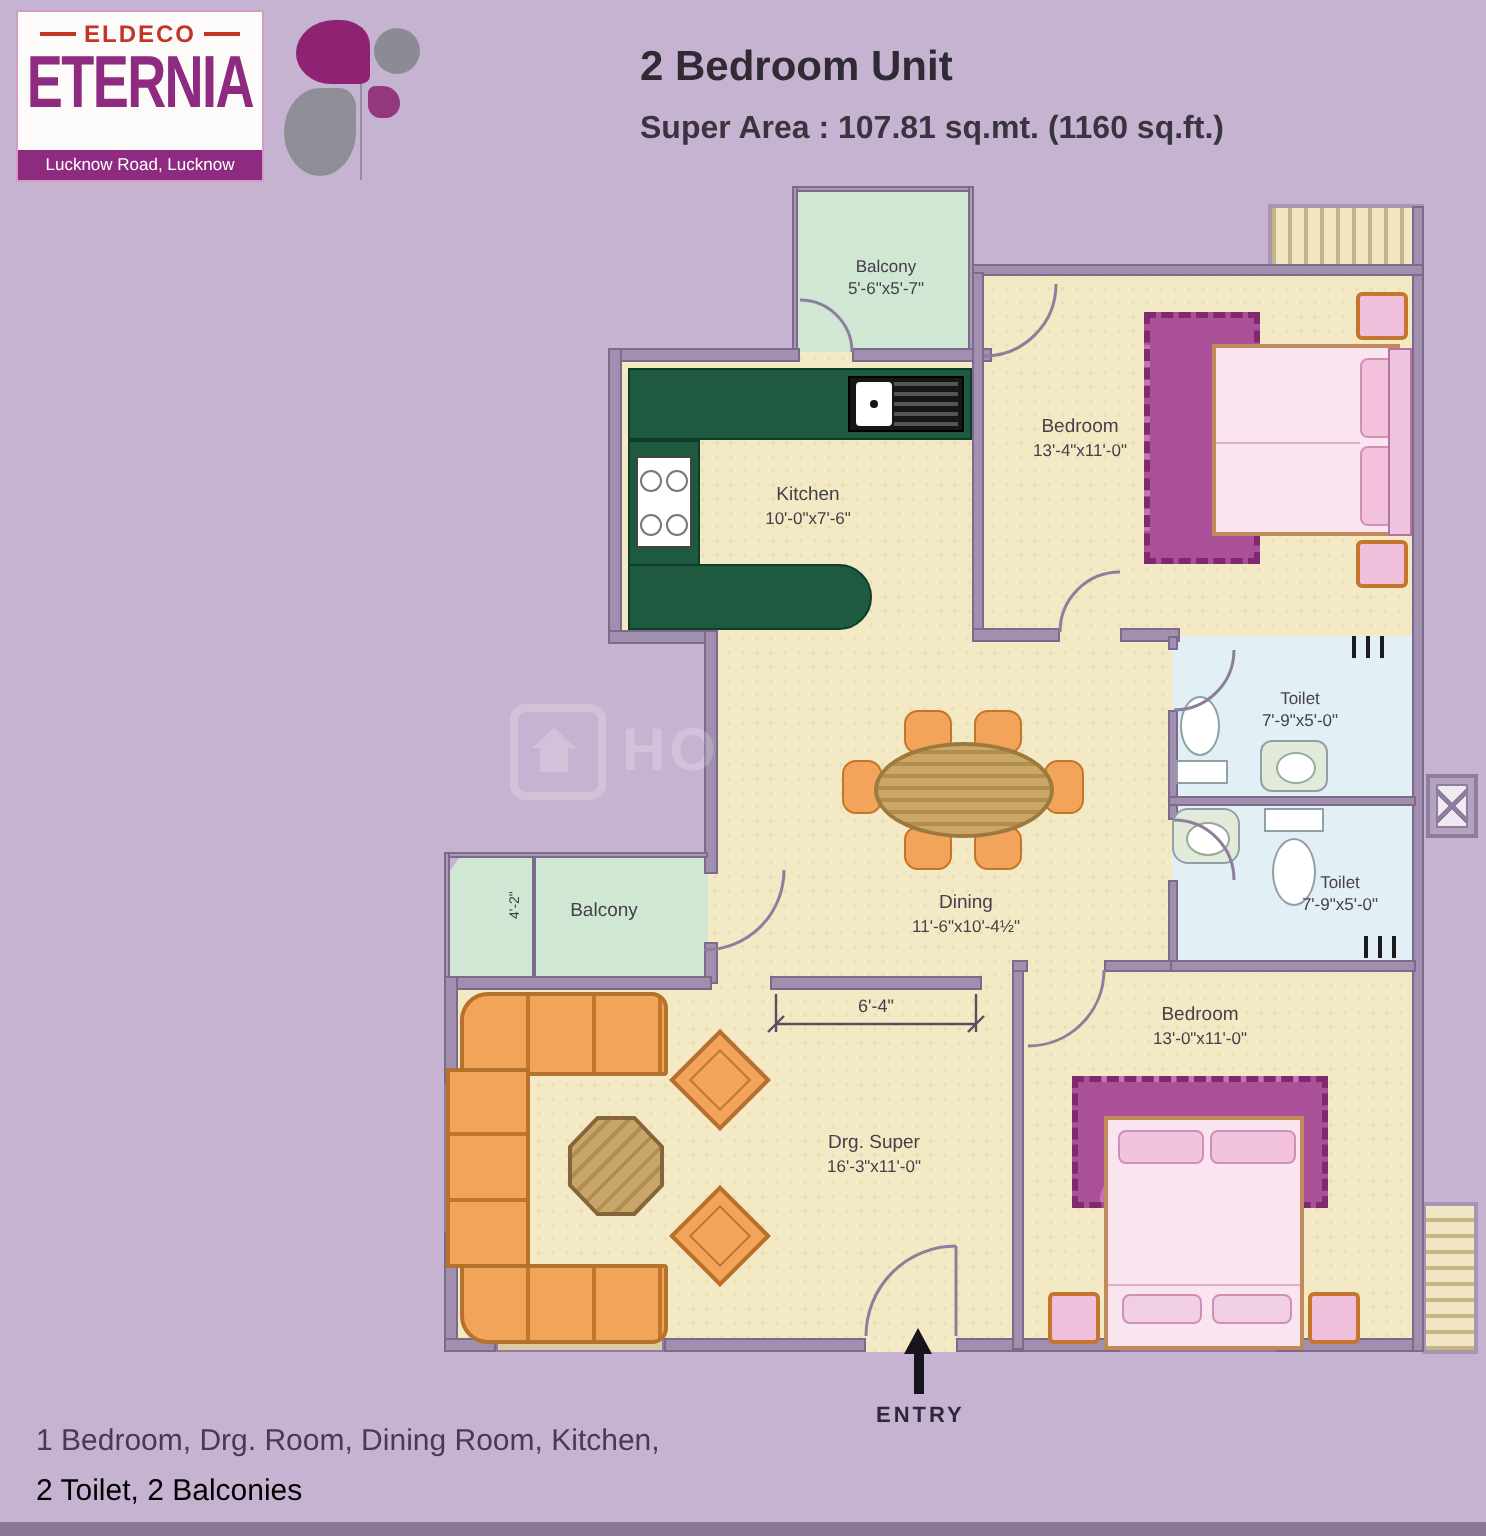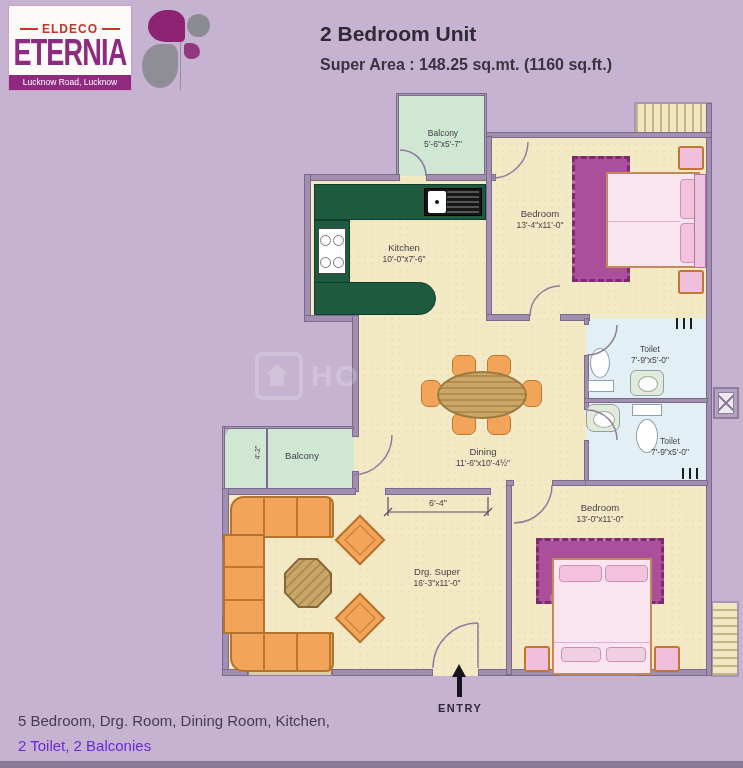--- a/index.html
+++ b/index.html
@@ -2,21 +2,21 @@
 <html><head>
 <meta charset="utf-8">
 <style>
   html,body{margin:0;padding:0;}
   .stage{position:relative;width:743px;height:768px;background:#c6b3d1;overflow:hidden;
          font-family:"Liberation Sans",sans-serif;}
   .abs{position:absolute;box-sizing:border-box;}
   
   .logo-box{left:8px;top:5px;width:124px;height:86px;background:#fdfbfa;border:1px solid #cf9ec0;
             display:flex;flex-direction:column;align-items:center;justify-content:flex-start;}
-  .brand-row{display:flex;align-items:center;gap:4px;margin-top:16px;width:100%;justify-content:center;}
+  .brand-row{display:flex;align-items:center;gap:4px;margin-top:4px;width:100%;justify-content:center;}
   .brand-rule{height:2px;width:18px;background:#c23527;}
   .brand-text{color:#c23527;font-weight:bold;font-size:12px;letter-spacing:1px;}
   .project-text{color:#8e2b80;font-weight:bold;font-size:33px;line-height:0.95;
                 transform:scaleX(0.82) scaleY(1.12);letter-spacing:-1px;margin-top:1px;}
   .address-band{margin-top:auto;width:100%;background:#8e2b80;color:#fff;font-size:8.5px;
                 text-align:center;padding:2px 0 3px;}
   .petal{position:absolute;}
   .type-label{left:197px;top:40px;color:#a03577;font-weight:bold;font-size:24px;letter-spacing:3px;}
   .unit-title{left:320px;top:22px;color:#2f2a33;font-weight:bold;font-size:21px;}
   .super-area{left:320px;top:56px;color:#3a3340;font-weight:600;font-size:16px;}
@@ -69,21 +69,21 @@
       border:1px solid #8e7d9c;}
   
   .arrow-head{position:absolute;width:0;height:0;border-left:7px solid transparent;
               border-right:7px solid transparent;border-bottom:13px solid #17141c;}
   .arrow-stem{position:absolute;background:#17141c;}
   .entry-label{position:absolute;color:#2f2838;font-weight:bold;font-size:11px;letter-spacing:1.5px;}
   .passage-dim{position:absolute;color:#45404a;font-size:9px;transform:translateX(-50%);}
   
   .acc-head{left:18px;top:686px;color:#473a57;font-weight:bold;font-size:16px;}
   .acc-line1{left:18px;top:712px;color:#473a57;font-size:15px;}
-  .acc-line2{left:18px;top:737px;color:#6d28d9;font-size:15px;}
+  .acc-line2{left:18px;top:737px;color:#000000;font-size:15px;}
   .bottom-strip{left:0;top:761px;width:743px;height:7px;background:#8a7898;}
   
   .watermark{left:255px;top:352px;display:flex;align-items:center;gap:8px;opacity:0.20;}
   .wm-box{width:40px;height:40px;border:4px solid #fff;border-radius:8px;position:relative;}
   .wm-roof{position:absolute;left:7px;top:8px;width:0;height:0;border-left:11px solid transparent;
            border-right:11px solid transparent;border-bottom:10px solid #fff;}
   .wm-body{position:absolute;left:11px;top:18px;width:14px;height:12px;background:#fff;}
   .wm-text{color:#fff;font-weight:bold;font-size:30px;letter-spacing:2px;}
   svg.overlay{position:absolute;left:0;top:0;pointer-events:none;}
 </style>
@@ -102,21 +102,21 @@
     <div class="address-band">Lucknow Road, Lucknow</div>
   </div>
 
   <div class="abs petal" style="left:180px;top:32px;width:1px;height:58px;background:#968da0;"></div>
   <div class="abs petal" style="left:148px;top:10px;width:37px;height:32px;background:#8e2373;border-radius:60% 45% 15% 55%;"></div>
   <div class="abs petal" style="left:187px;top:14px;width:23px;height:23px;background:#8b8b93;border-radius:50%;"></div>
   <div class="abs petal" style="left:142px;top:44px;width:36px;height:44px;background:#8f8e96;border-radius:55% 25% 55% 55%;"></div>
   <div class="abs petal" style="left:184px;top:43px;width:16px;height:16px;background:#93377f;border-radius:25% 60% 50% 45%;"></div>
 
   <div class="abs unit-title">2 Bedroom Unit</div>
-  <div class="abs super-area">Super Area : 148.25 sq.mt. (1160 sq.ft.)</div>
+  <div class="abs super-area">Super Area : 107.81 sq.mt. (1160 sq.ft.)</div>
 
   <div class="floor green" style="left:397px;top:96px;width:88px;height:80px;"></div>
   <div class="floor" style="left:306px;top:176px;width:186px;height:146px;"></div>
   <div class="floor" style="left:486px;top:134px;width:226px;height:186px;"></div>
   <div class="floor" style="left:354px;top:316px;width:232px;height:176px;"></div>
   <div class="floor blue" style="left:586px;top:318px;width:126px;height:164px;"></div>
   <div class="floor green" style="left:223px;top:427px;width:131px;height:63px;clip-path:polygon(6% 0,100% 0,100% 100%,0 100%,0 18%);"></div>
   <div class="floor" style="left:224px;top:490px;width:288px;height:186px;"></div>
   <div class="floor" style="left:508px;top:482px;width:204px;height:194px;"></div>
 
@@ -311,16 +311,16 @@
   <div class="entry-label" style="left:438px;top:702px;">ENTRY</div>
 
   <div class="abs watermark">
     <div class="wm-box">
       <div class="wm-roof"></div>
       <div class="wm-body"></div>
     </div>
     <div class="wm-text">HO</div>
   </div>
 
-  <div class="abs acc-line1">5 Bedroom, Drg. Room, Dining Room, Kitchen,</div>
+  <div class="abs acc-line1">1 Bedroom, Drg. Room, Dining Room, Kitchen,</div>
   <div class="abs acc-line2">2 Toilet, 2 Balconies</div>
   <div class="abs bottom-strip"></div>
 </div>
 
 </body></html>

